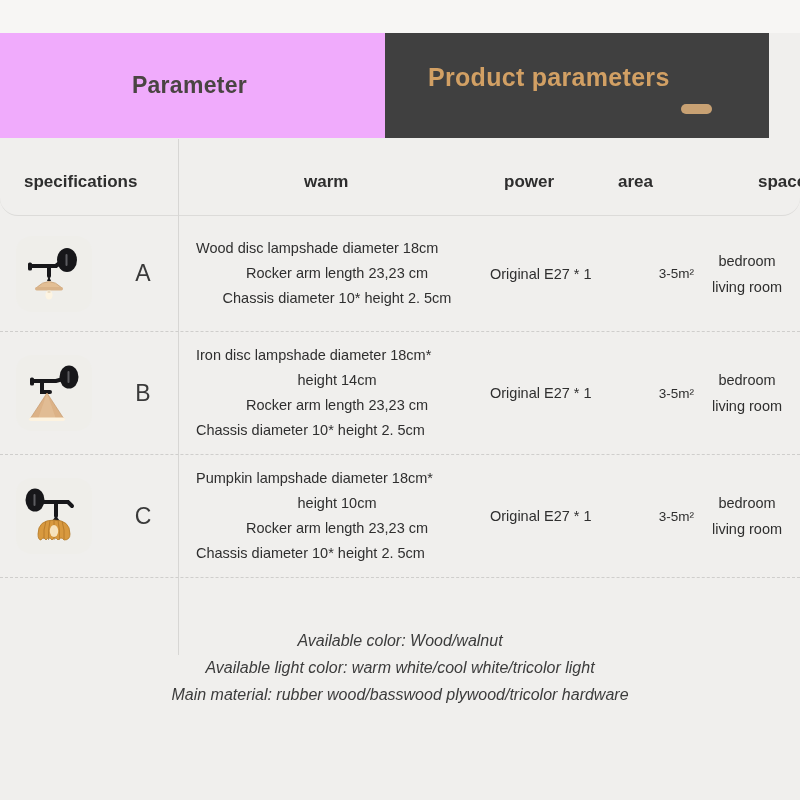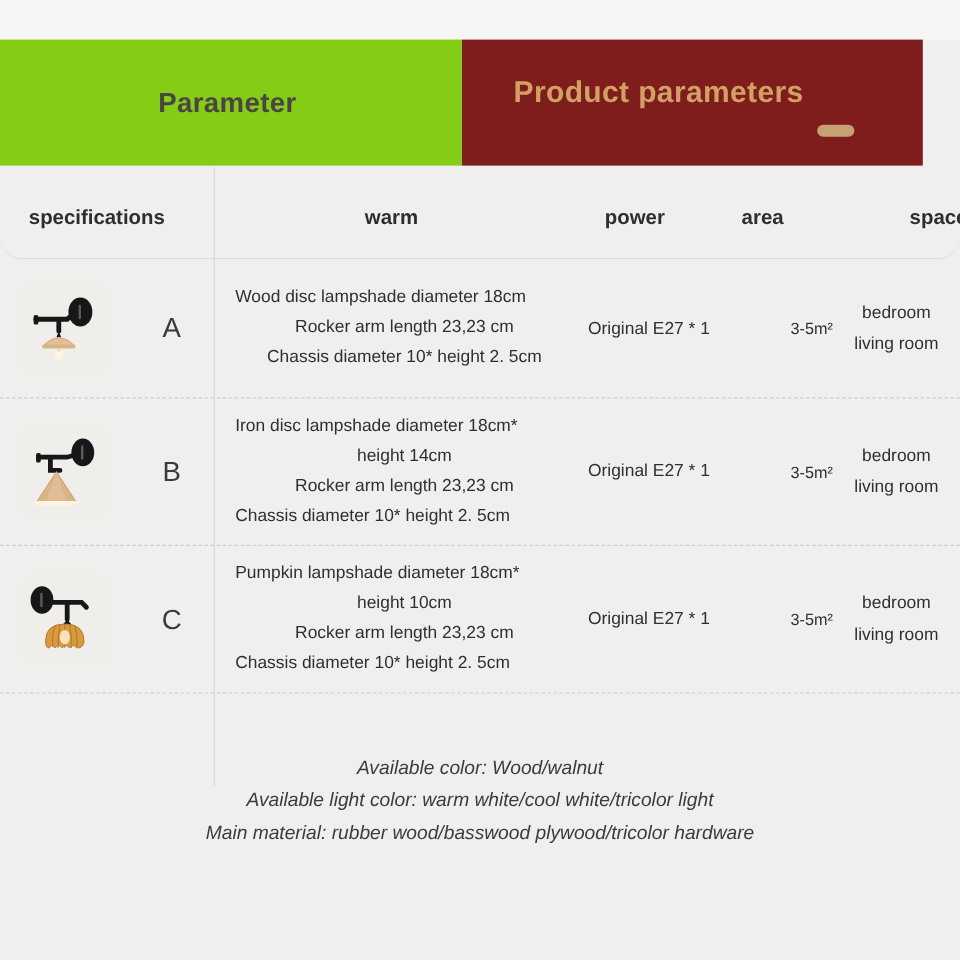--- a/index.html
+++ b/index.html
@@ -26,37 +26,37 @@
   
   .banner {
     position: absolute;
     top: 33px; left: 0;
     width: 800px; height: 105px;
     display: flex;
   }
   .banner-left {
     width: 385px;
     height: 105px;
-    background: #84cc16;
+    background: #f0abfc;
     display: flex;
     align-items: center;
     justify-content: center;
     box-sizing: border-box;
     padding-right: 6px;
   }
   .banner-left-title {
     font-size: 23px;
     font-weight: bold;
     color: #4a4442;
     letter-spacing: 0.3px;
   }
   .banner-right {
     width: 384px;
     height: 105px;
-    background: #7f1d1d;
+    background: #404040;
     position: relative;
     display: flex;
     align-items: center;
     box-sizing: border-box;
     padding-left: 43px;
   }
   .banner-right-title {
     font-size: 25px;
     font-weight: bold;
     color: #d3a straight;

